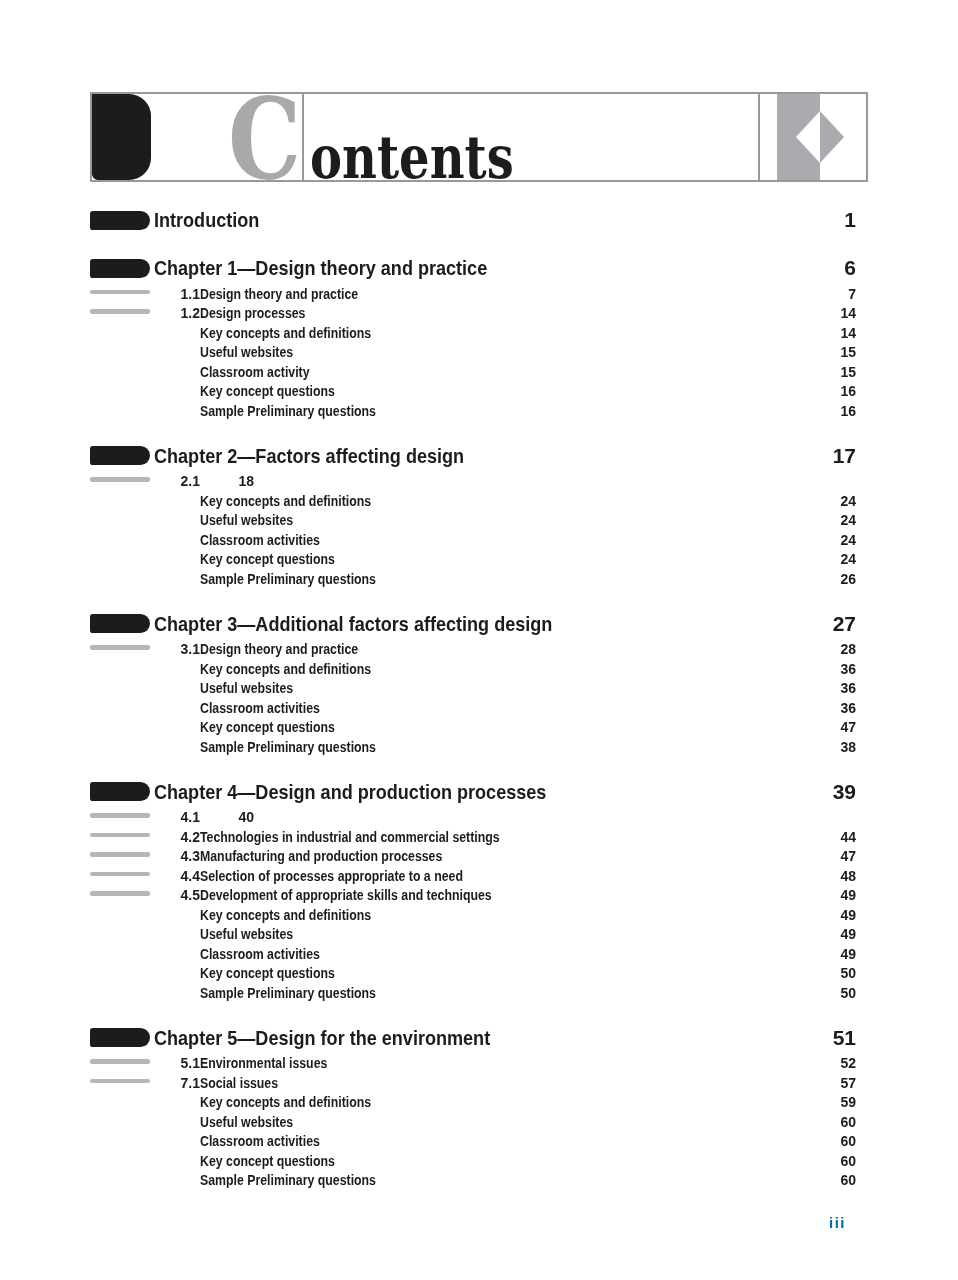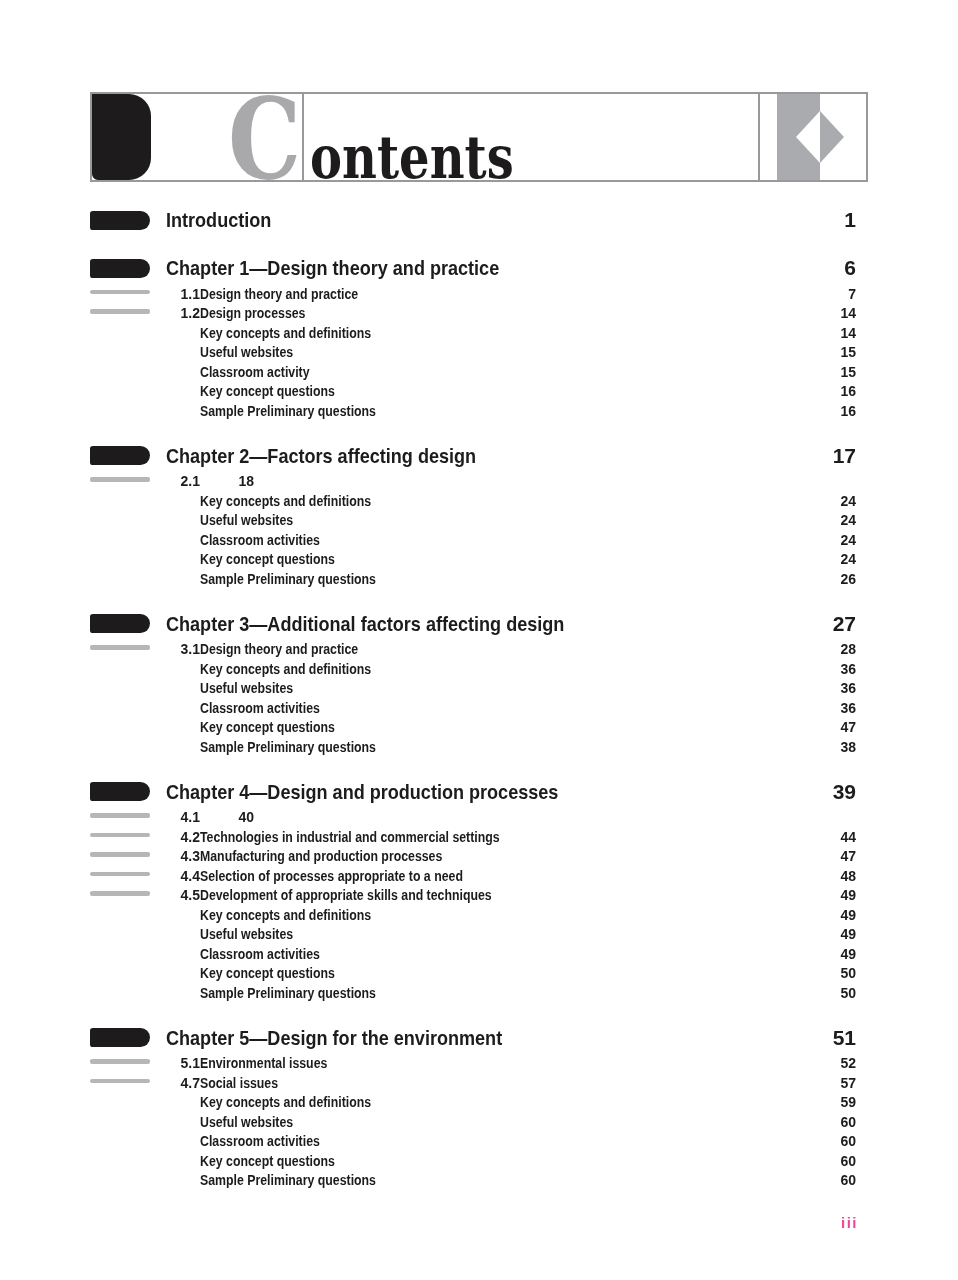--- a/index.html
+++ b/index.html
@@ -58,30 +58,30 @@
     background:#1d1b1c; border-radius:3px 0 7px 7px; z-index:-1;
   }
   .pill.pill-intro::after {
     left:8px; bottom:auto; top:-4px; width:58px; height:11px;
     border-radius:3px 9px 9px 3px;
   }
   .sline { width:60px; height:4.5px; background:#b5b6b8; border-radius:2px; transform:translateY(-2px); }
 
   .num-col { flex:0 0 38px; margin-left:12px;text-align:right; }
   .title-col { flex:1 1 0; min-width:0; overflow:visible; white-space:nowrap; }
-  .chapter-row .title-col { margin-left:16px; }
+  .chapter-row .title-col { margin-left:4px; }
   .t { display:inline-block; white-space:nowrap; transform-origin:0 50%; }
   .chapter-row .t { transform:scaleX(0.86); }
   .item-row .t { transform:scaleX(0.88); }
   .page-col { flex:0 0 46px; margin-left:8px; text-align:right; }
 
   
   .folio {
-    position:absolute; top:1214px; right:100px;
-    font-size:15px; letter-spacing:1.5px; color:#ec4899;
+    position:absolute; top:1214px; right:112px;
+    font-size:15px; letter-spacing:1.5px; color:#0369a1;
   }
 </style>
 </head>
 <body>
 
 <div class="page">
 
   <div class="masthead">
     <div class="masthead-pill"></div>
     <div class="big-c">C</div>
@@ -353,21 +353,21 @@
               <span class="sline"></span>
             </div>
             <div class="num-col">5.1</div>
             <div class="title-col"><span class="t">Environmental issues</span></div>
             <div class="page-col">52</div>
           </div>
           <div class="row item-row">
             <div class="marker-col">
               <span class="sline"></span>
             </div>
-            <div class="num-col">4.7</div>
+            <div class="num-col">7.1</div>
             <div class="title-col"><span class="t">Social issues</span></div>
             <div class="page-col">57</div>
           </div>
           <div class="row item-row">
             <div class="marker-col"></div>
             <div class="num-col"></div>
             <div class="title-col"><span class="t">Key concepts and definitions</span></div>
             <div class="page-col">59</div>
           </div>
           <div class="row item-row">

